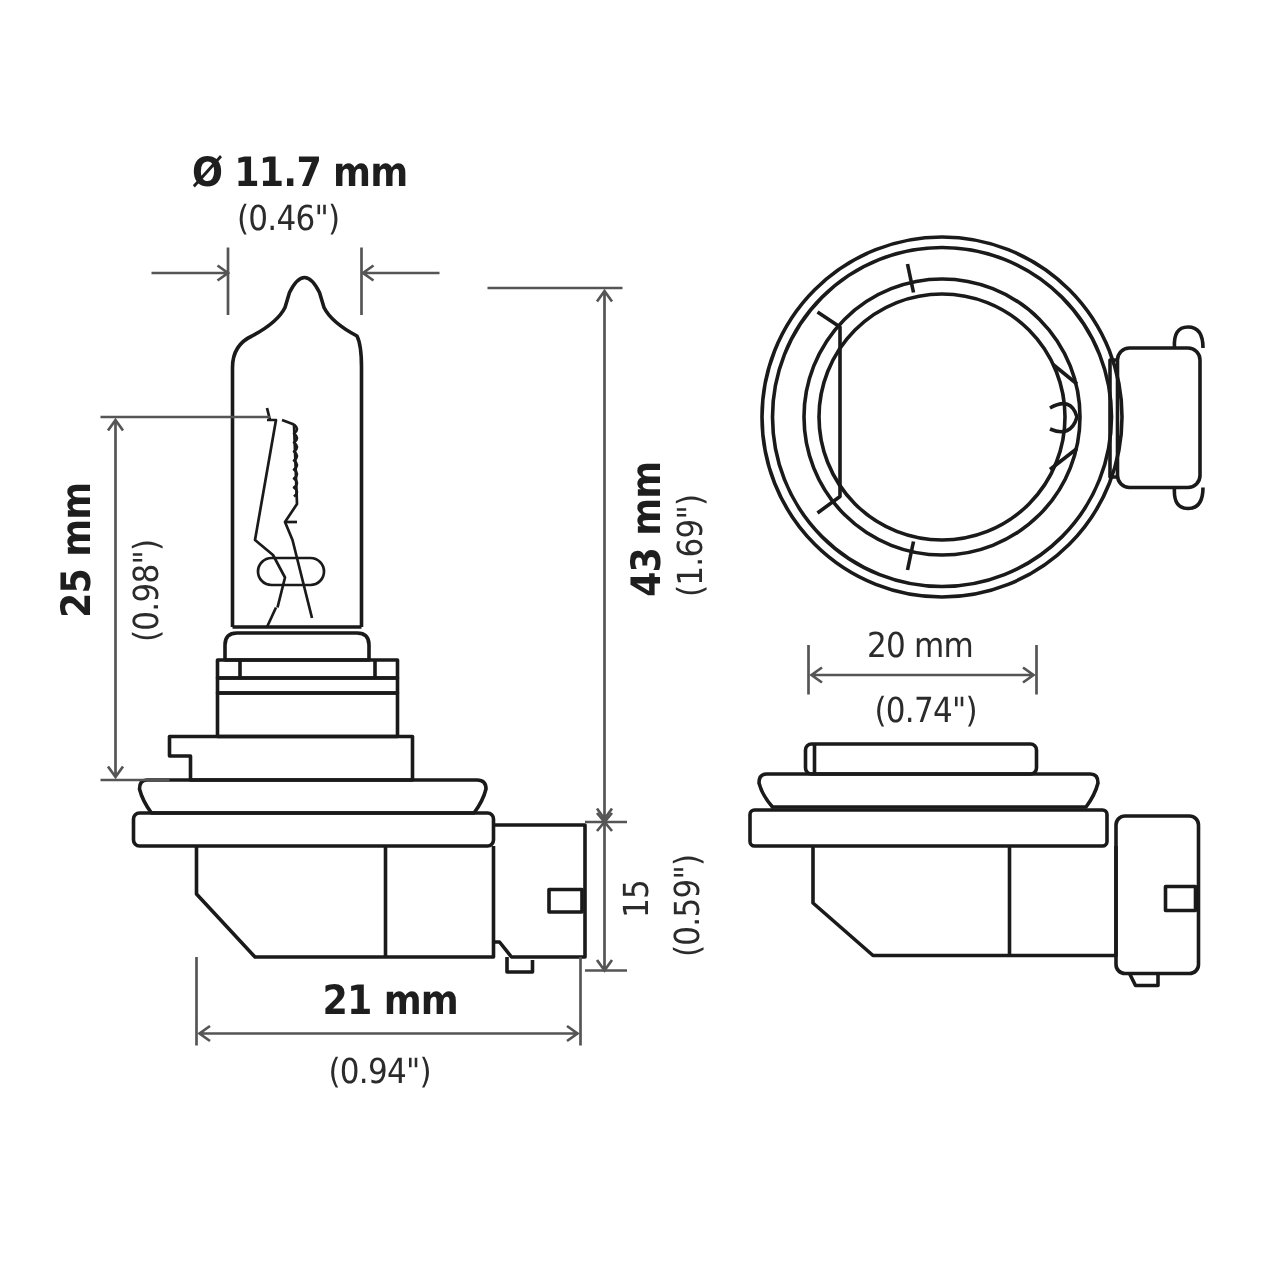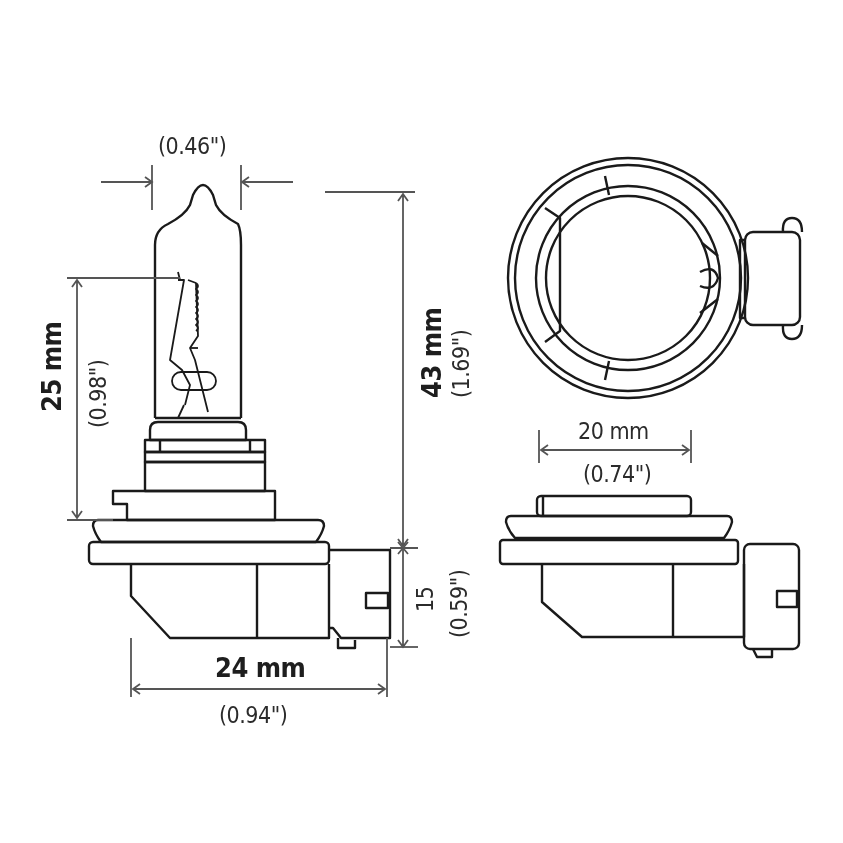--- a/index.html
+++ b/index.html
@@ -108,30 +108,31 @@
       <path d="M131,638 L131,697"></path>
       <path d="M387,638 L387,697"></path>
       <path d="M133,689 L385,689 M140,684 L133,689 L140,694 M378,684 L385,689 L378,694"></path>
 
       <path d="M539,430 L539,463"></path>
       <path d="M691,430 L691,463"></path>
       <path d="M541,450 L689,450 M548,445 L541,450 L548,455 M682,445 L689,450 L682,455"></path>
     </g>
   </svg>
 
+  <div class="label bold" style="left:128px; top:102px;">Ø 11.7 mm</div>
   <div class="label light" style="left:158px; top:135px;">(0.46")</div>
 
   <div class="label bold vert" style="left:38px; top:412px;">25 mm</div>
   <div class="label light vert" style="left:87px; top:428px;">(0.98")</div>
 
   <div class="label bold vert" style="left:418px; top:398px;">43 mm</div>
   <div class="label light vert" style="left:450px; top:398px;">(1.69")</div>
 
   <div class="label light vert" style="left:414px; top:612px;">15</div>
   <div class="label light vert" style="left:448px; top:638px;">(0.59")</div>
 
-  <div class="label bold" style="left:215px; top:654px;">24 mm</div>
+  <div class="label bold" style="left:215px; top:654px;">21 mm</div>
   <div class="label light" style="left:219px; top:704px;">(0.94")</div>
 
   <div class="label light" style="left:578px; top:420px;">20 mm</div>
   <div class="label light" style="left:583px; top:463px;">(0.74")</div>
 
 </div>
 
 </body></html>

